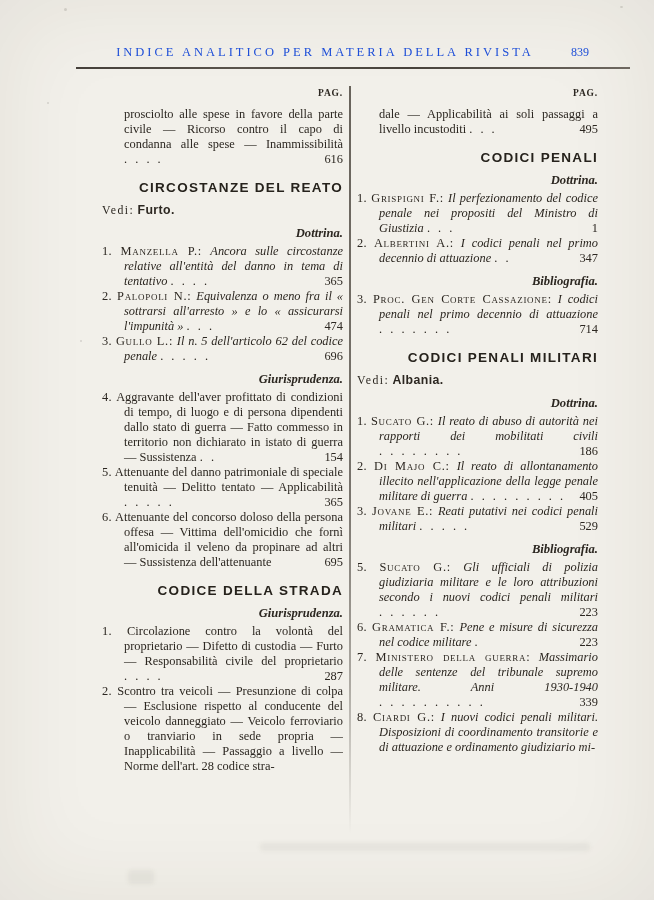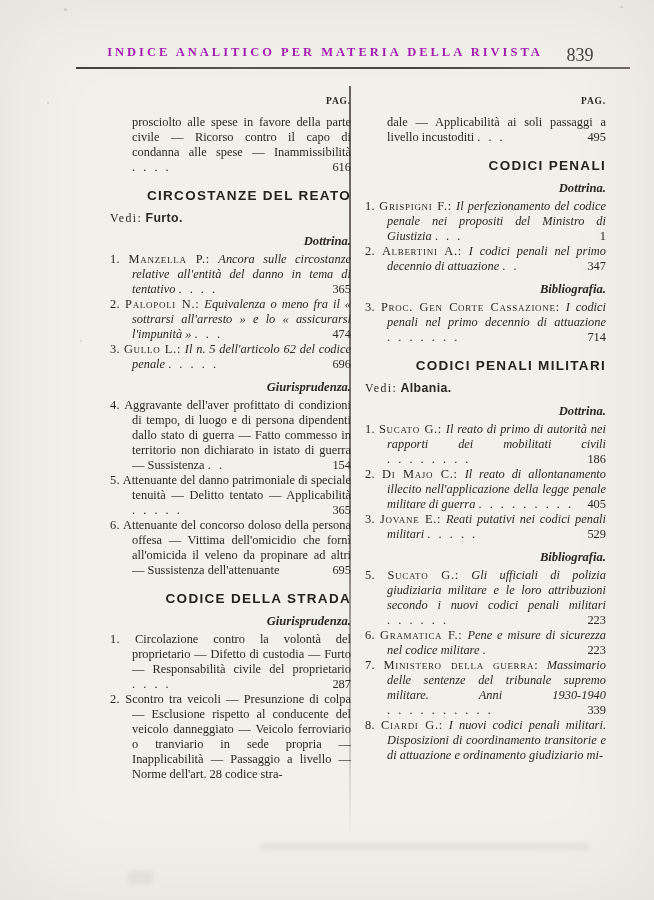--- a/index.html
+++ b/index.html
@@ -10,39 +10,39 @@
   html,body{margin:0;padding:0;background:#e9e7e1;}
   .page{
     position:relative;width:654px;height:900px;overflow:hidden;
     background:var(--paper);
     box-shadow:inset 0 0 95px rgba(70,55,30,.08);
     font-family:"Liberation Serif",serif;
     color:var(--ink);
   }
   .header-title{
     position:absolute;top:45px;left:90px;width:470px;
-    text-align:center;font-size:12.5px;font-weight:700;
-    letter-spacing:3px;color:#a21caf;white-space:nowrap;
+    text-align:center;font-size:12.5px;font-weight:400;
+    letter-spacing:3px;color:#1d4ed8;white-space:nowrap;
   }
   .folio{
     position:absolute;top:45px;left:558px;width:44px;
-    text-align:center;font-size:18px;color:#404040;
+    text-align:center;font-size:12px;color:#1d4ed8;
   }
   .rule{
     position:absolute;top:67px;left:76px;width:554px;height:2px;
     background:linear-gradient(90deg,#45403a,#5a544c 30%,#47423b 60%,#6e6860);
   }
   .divider{
     position:absolute;left:349px;top:86px;width:2px;height:748px;
     background:linear-gradient(180deg,rgba(70,64,56,.8) 0%,rgba(70,64,56,.7) 55%,
       rgba(70,64,56,.4) 80%,rgba(70,64,56,0) 100%);
   }
   .col{
-    position:absolute;top:94px;width:241px;
-    font-size:12.4px;line-height:15px;text-align:justify;margin-left:8px;
+    position:absolute;top:86px;width:241px;
+    font-size:12.4px;line-height:15px;text-align:justify;
   }
   .col-left{left:102px;}
   .col-right{left:357px;}
   .pag{
     text-align:right;font-size:9.5px;font-weight:700;
     letter-spacing:.8px;margin-bottom:6px;
   }
   .blocks p{margin:0;}
   .entry{position:relative;padding-left:22px;text-indent:-22px;}
   .entry.cont{text-indent:0;}
@@ -106,21 +106,21 @@
         <p class="entry cont"><span class="plain-text">dale — Applicabilità ai soli passaggi a livello incustoditi</span> <span class="dots">. . .</span><span class="pageref">495</span></p>
         <p class="heading">CODICI PENALI</p>
         <p class="subheading">Dottrina.</p>
         <p class="entry"><span class="num">1.</span> <span class="author">Grispigni F.:</span> <span class="title">Il perfezionamento del codice penale nei propositi del Ministro di Giustizia</span> <span class="dots">. . .</span><span class="pageref">1</span></p>
         <p class="entry"><span class="num">2.</span> <span class="author">Albertini A.:</span> <span class="title">I codici penali nel primo decennio di attuazione</span> <span class="dots">. .</span><span class="pageref">347</span></p>
         <p class="subheading">Bibliografia.</p>
         <p class="entry"><span class="num">3.</span> <span class="author">Proc. Gen Corte Cassazione:</span> <span class="title">I codici penali nel primo decennio di attuazione</span> <span class="dots">. . . . . . .</span><span class="pageref">714</span></p>
         <p class="heading">CODICI PENALI MILITARI</p>
         <p class="vedi"><span class="vedi-label">Vedi:</span> <span class="vedi-value">Albania.</span></p>
         <p class="subheading">Dottrina.</p>
-        <p class="entry"><span class="num">1.</span> <span class="author">Sucato G.:</span> <span class="title">Il reato di primo di autorità nei rapporti dei mobilitati civili</span> <span class="dots">. . . . . . . .</span><span class="pageref">186</span></p>
+        <p class="entry"><span class="num">1.</span> <span class="author">Sucato G.:</span> <span class="title">Il reato di abuso di autorità nei rapporti dei mobilitati civili</span> <span class="dots">. . . . . . . .</span><span class="pageref">186</span></p>
         <p class="entry"><span class="num">2.</span> <span class="author">Di Majo C.:</span> <span class="title">Il reato di allontanamento illecito nell'applicazione della legge penale militare di guerra</span> <span class="dots">. . . . . . . . .</span><span class="pageref">405</span></p>
         <p class="entry"><span class="num">3.</span> <span class="author">Jovane E.:</span> <span class="title">Reati putativi nei codici penali militari</span> <span class="dots">. . . . .</span><span class="pageref">529</span></p>
         <p class="subheading">Bibliografia.</p>
         <p class="entry"><span class="num">5.</span> <span class="author">Sucato G.:</span> <span class="title">Gli ufficiali di polizia giudiziaria militare e le loro attribuzioni secondo i nuovi codici penali militari</span> <span class="dots">. . . . . .</span><span class="pageref">223</span></p>
         <p class="entry"><span class="num">6.</span> <span class="author">Gramatica F.:</span> <span class="title">Pene e misure di sicurezza nel codice militare</span> <span class="dots">.</span><span class="pageref">223</span></p>
         <p class="entry"><span class="num">7.</span> <span class="author">Ministero della guerra:</span> <span class="title">Massimario delle sentenze del tribunale supremo militare. Anni 1930-1940</span> <span class="dots">. . . . . . . . . .</span><span class="pageref">339</span></p>
         <p class="entry"><span class="num">8.</span> <span class="author">Ciardi G.:</span> <span class="title">I nuovi codici penali militari. Disposizioni di coordinamento transitorie e di attuazione e ordinamento giudiziario mi-</span></p>
       </div>
   </div>
 

